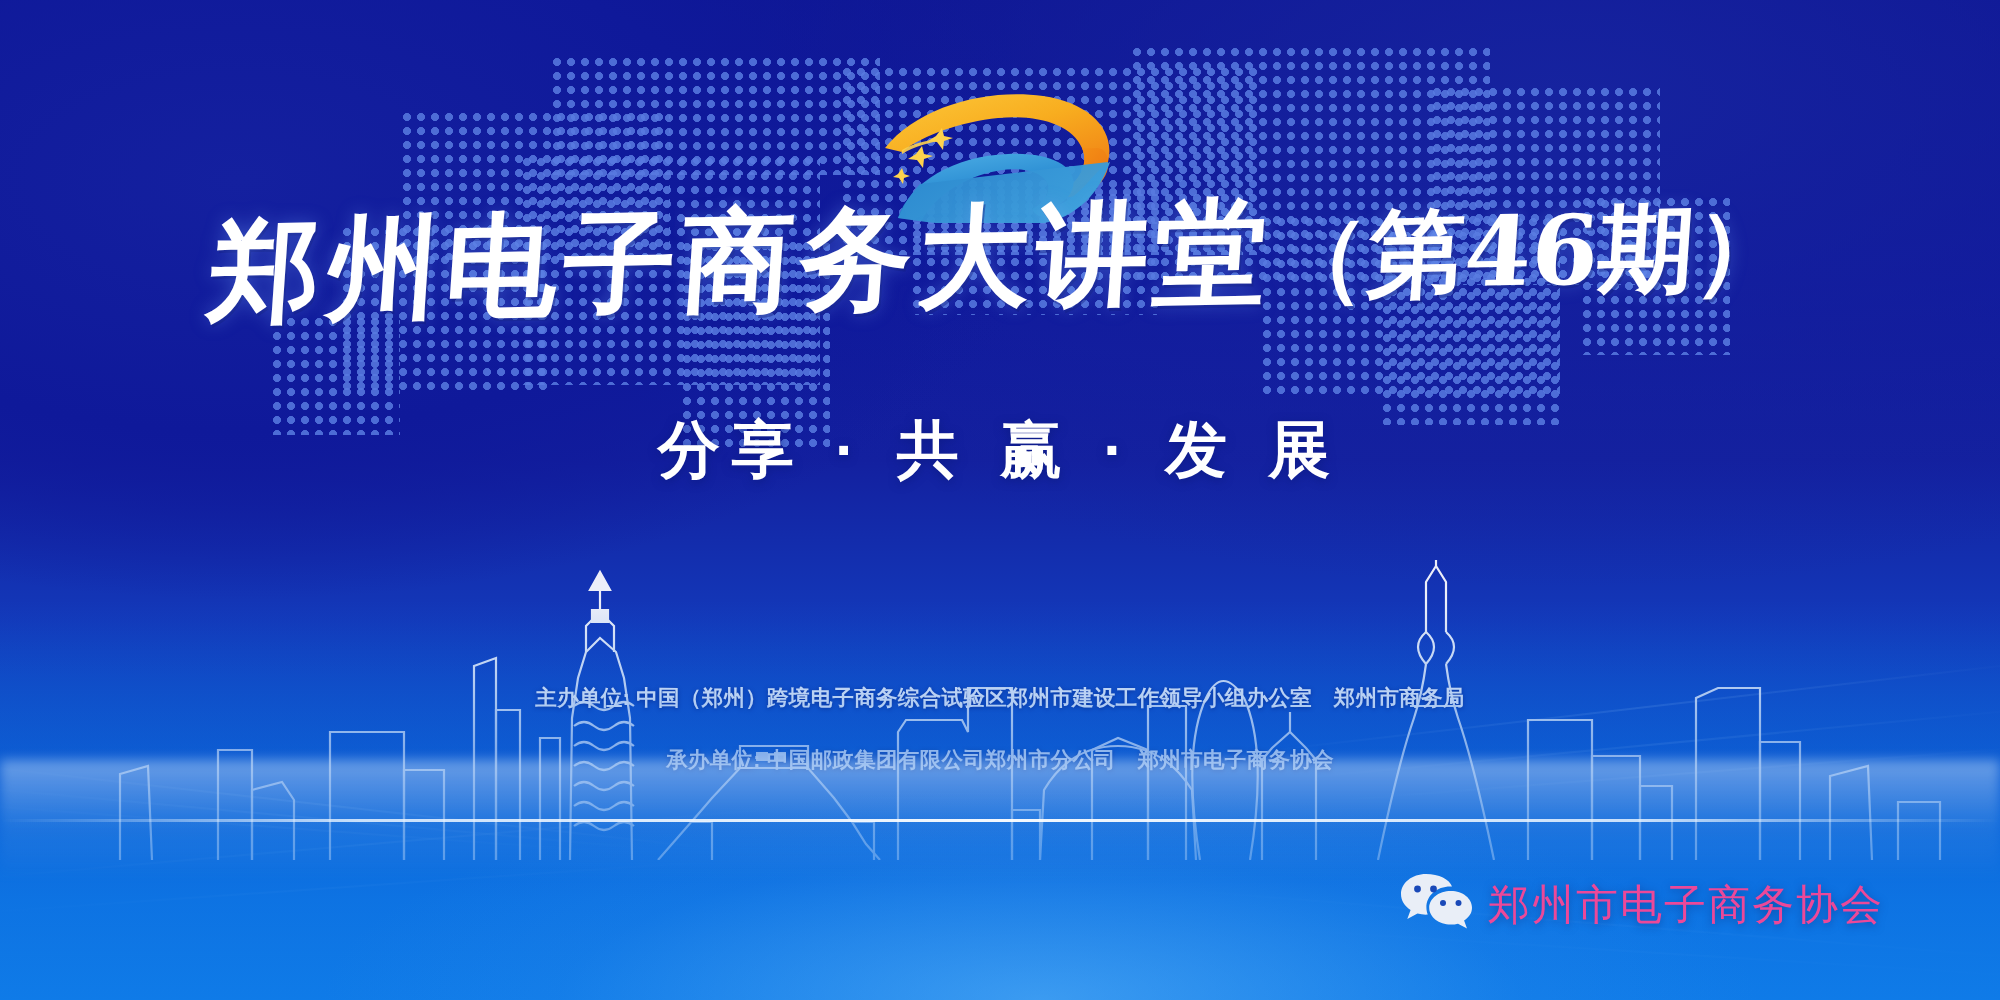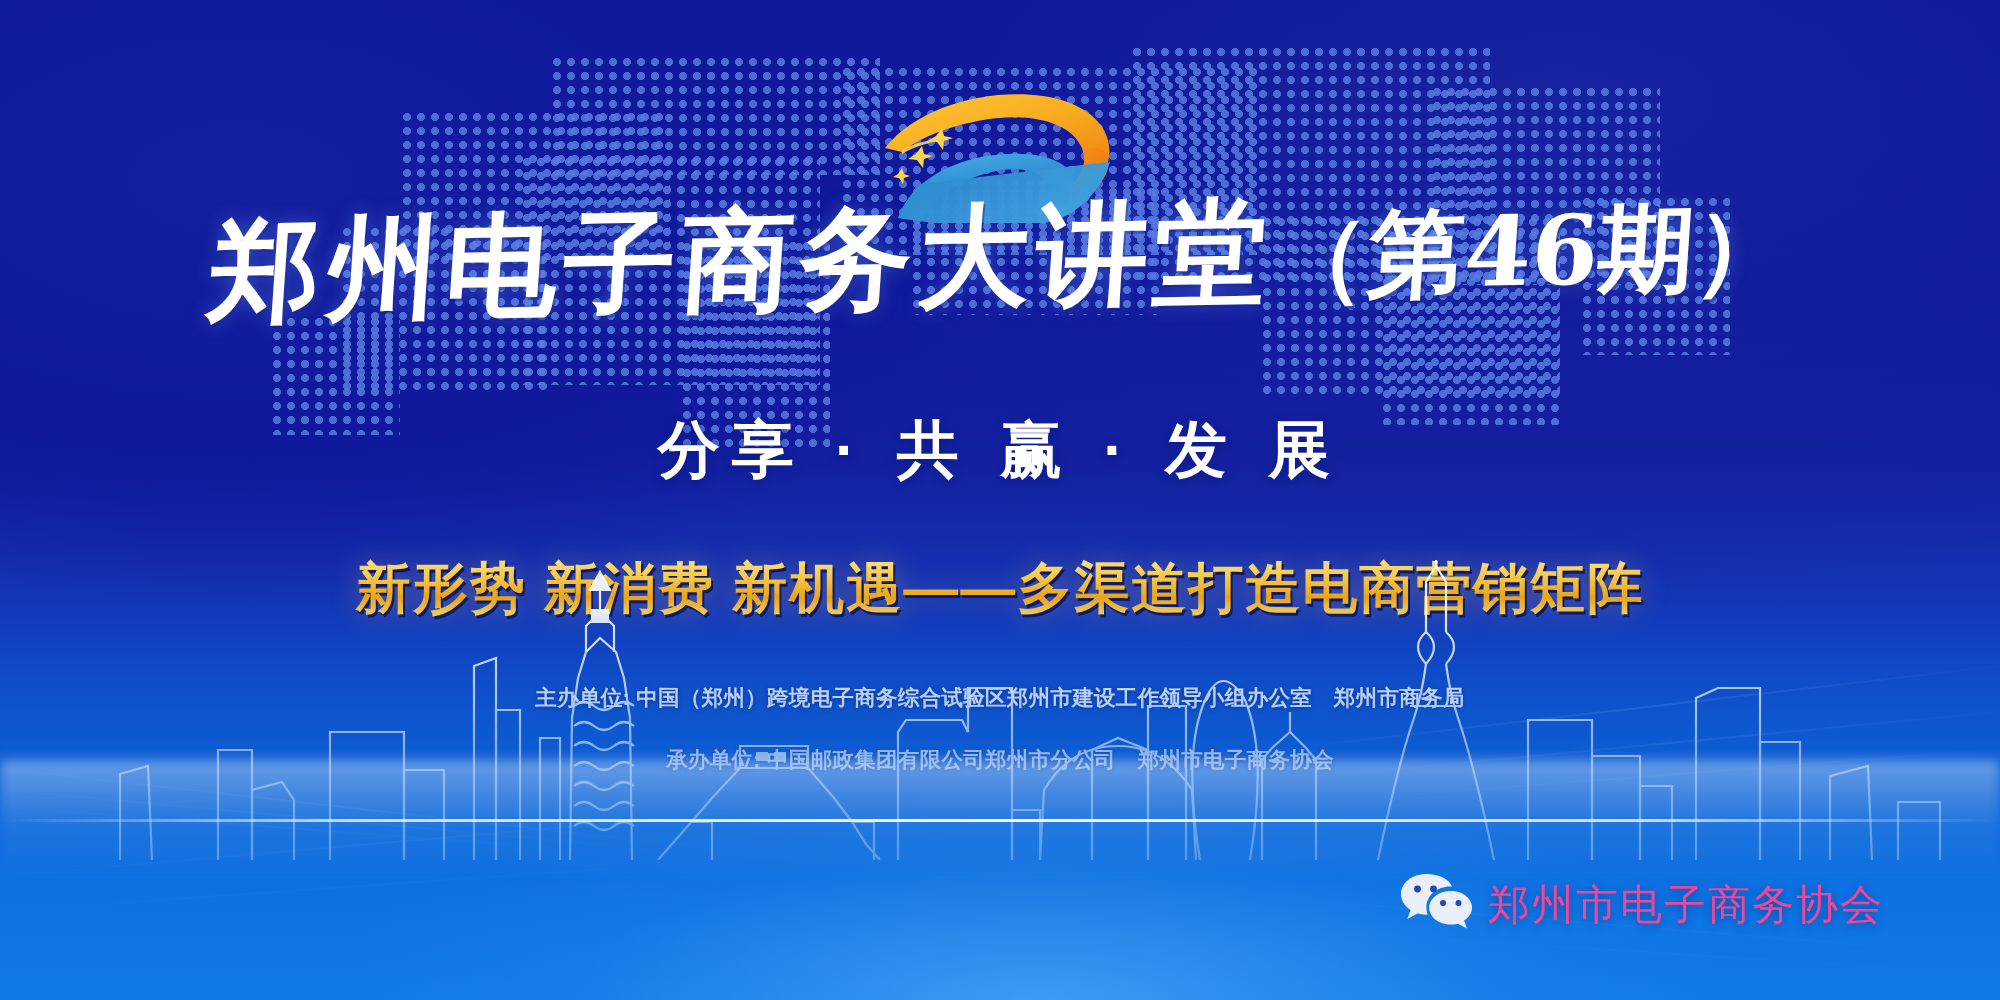--- a/index.html
+++ b/index.html
@@ -154,21 +154,20 @@
       <path d="M44,72 C54,66 74,60 94,60 C74,64 56,68 44,76 Z" fill="#ffd34d" opacity=".9"></path>
     </svg>
   </div>
 
   <div class="main-title">
     <span>郑州电子商务大讲堂</span><span class="ep">（第46期）</span>
   </div>
 
   <div class="subtitle">分享 · 共 赢 · 发 展</div>
 
-  <div class="topic">新形势 新消费 新机遇——多渠道打造电商营销矩阵</div>
 
   <div class="org-line l1">主办单位: 中国（郑州）跨境电子商务综合试验区郑州市建设工作领导小组办公室　郑州市商务局</div>
   <div class="org-line l2">承办单位: 中国邮政集团有限公司郑州市分公司　郑州市电子商务协会</div>
 
   <div class="streaks">
     <div class="streak" style="left:-40px;  bottom:236px; width:760px;  transform:rotate(6.4deg);  opacity:.30;"></div>
     <div class="streak" style="left:-40px;  bottom:214px; width:700px;  transform:rotate(5.2deg);  opacity:.24;"></div>
     <div class="streak" style="left:-40px;  bottom:196px; width:640px;  transform:rotate(4.2deg);  opacity:.18;"></div>
     <div class="streak" style="left:-40px;  bottom:120px; width:820px;  transform:rotate(-5.0deg); opacity:.22;"></div>
     <div class="streak" style="left:-40px;  bottom:86px;  width:760px;  transform:rotate(-4.0deg); opacity:.18;"></div>

